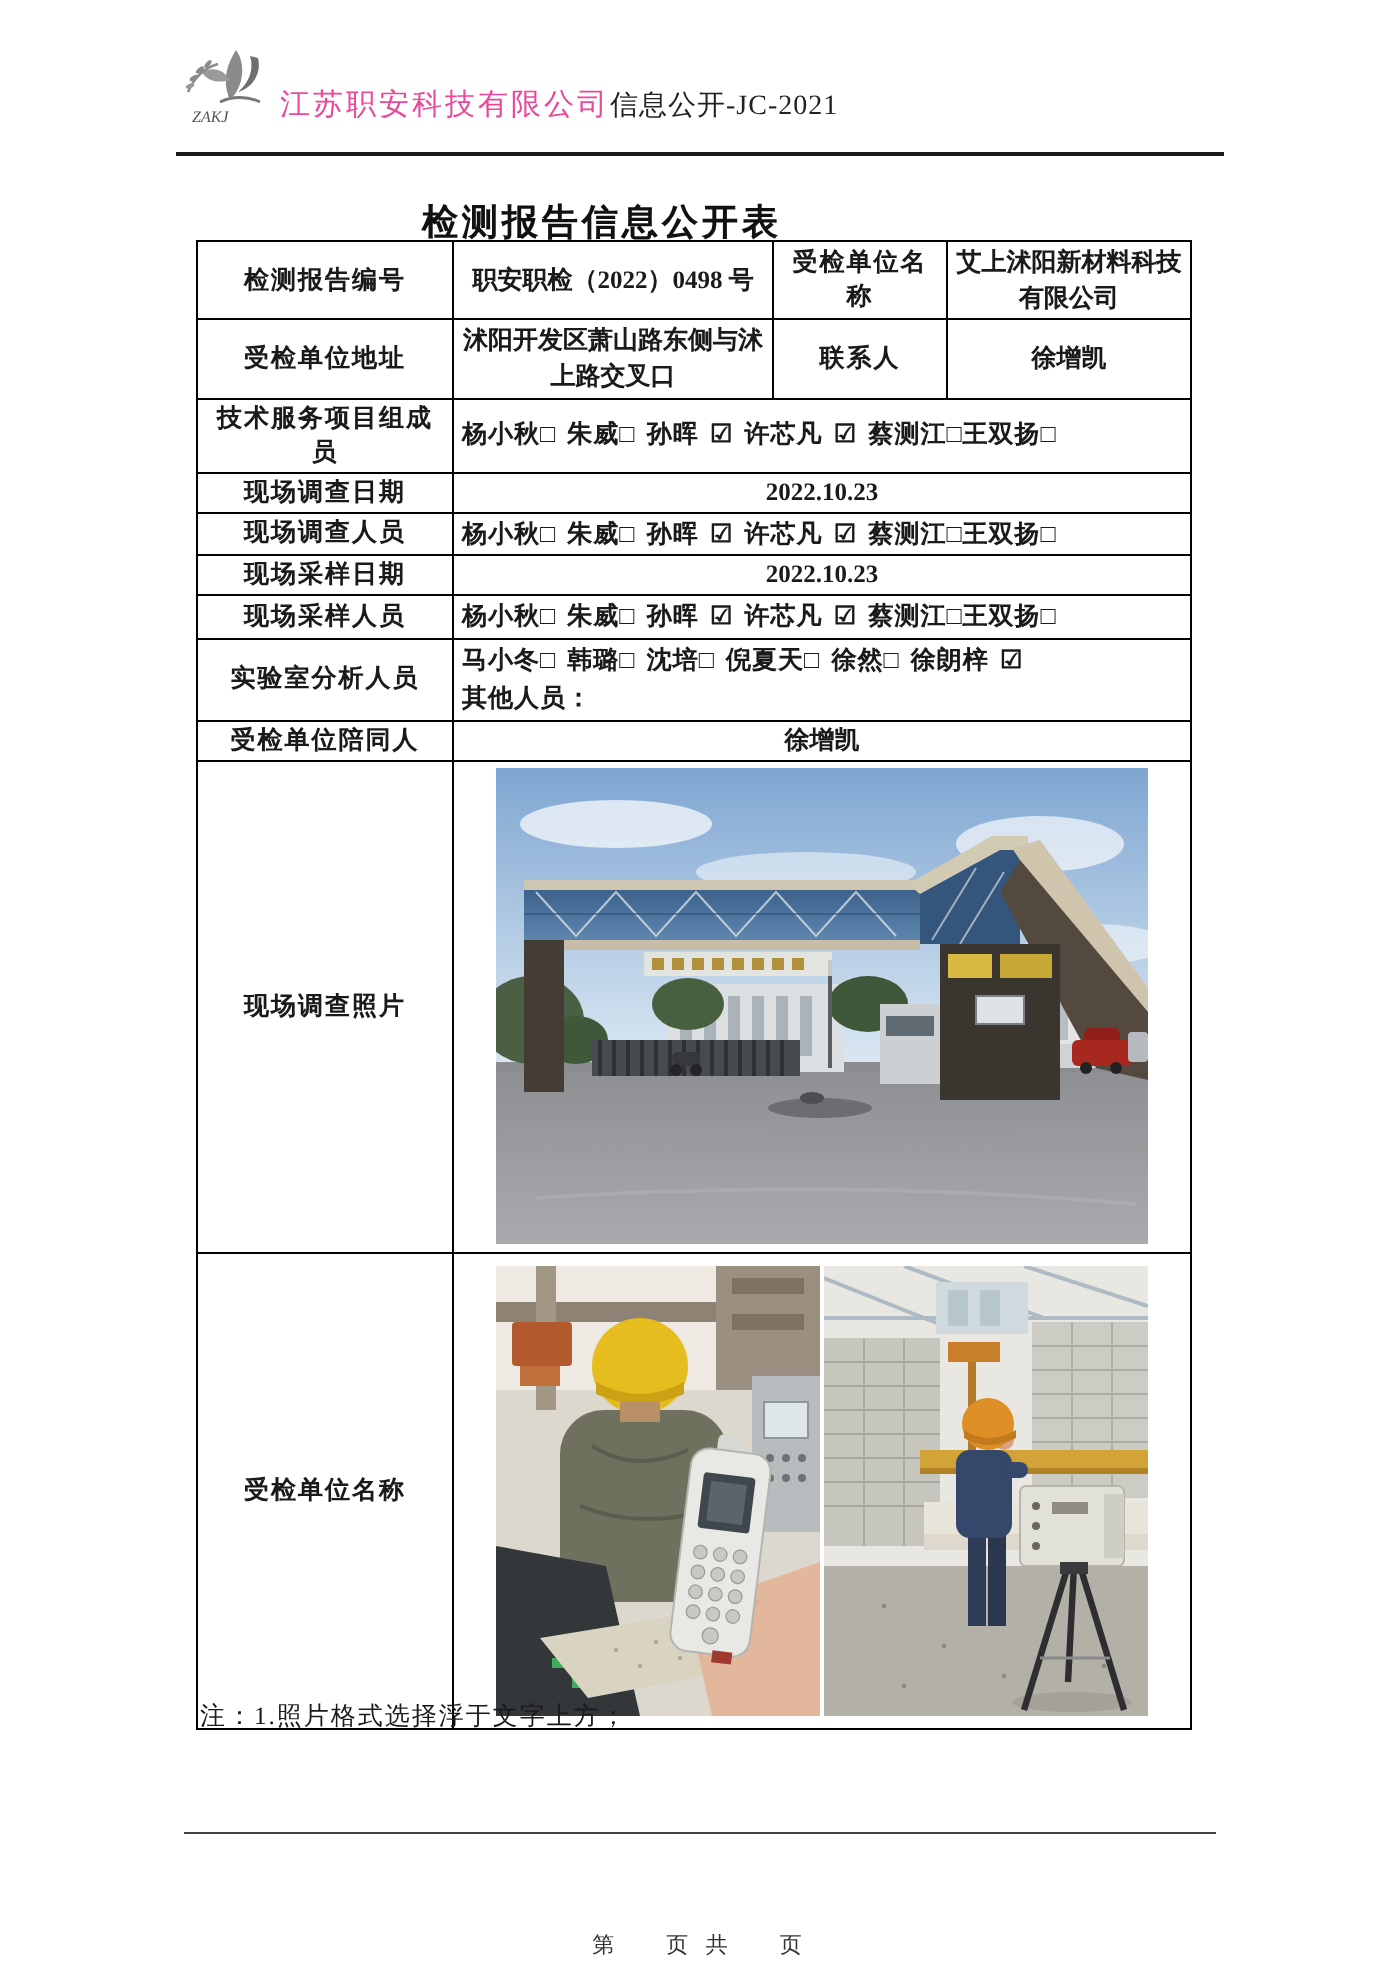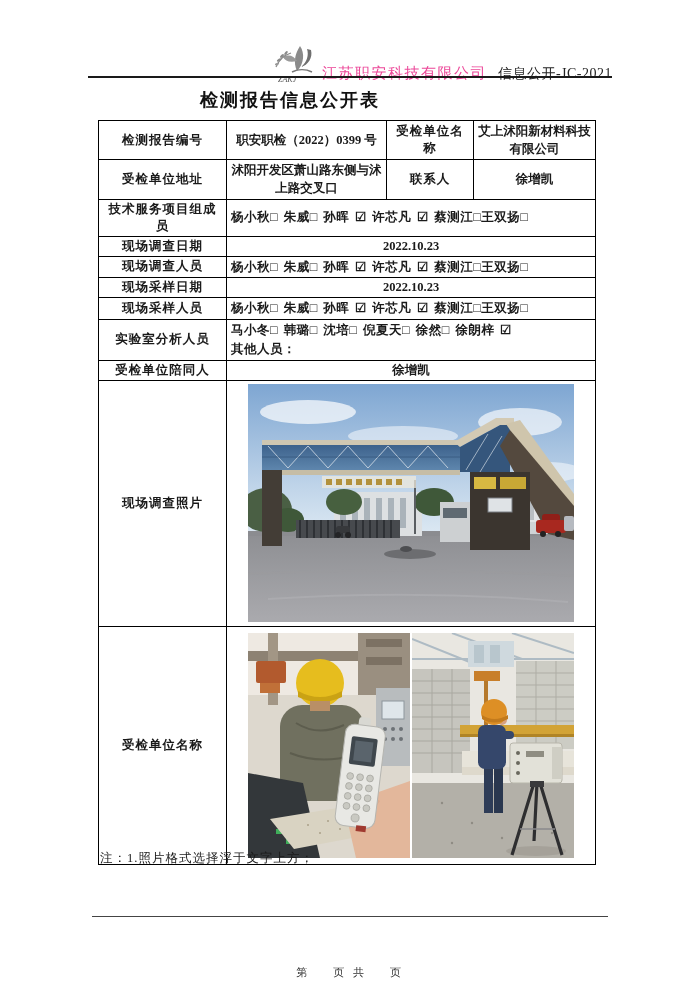--- a/index.html
+++ b/index.html
@@ -1,28 +1,28 @@
 <!DOCTYPE html>
 <html><head>
 <meta charset="utf-8">
 <style>
   html,body{margin:0;padding:0;background:#ffffff;}
   .page{
     position:relative;width:700px;height:989px;background:#fff;overflow:hidden;
     font-family:"Liberation Serif","DejaVu Serif",serif;color:#1a1a1a;
   }
   
-  .hdr{position:absolute;left:88px;top:39px;width:524px;height:46px;
-       display:flex;align-items:flex-end;justify-content:flex-end;gap:11px;}
+  .hdr{position:absolute;left:88px;top:18px;width:524px;height:46px;
+       display:flex;align-items:flex-end;justify-content:flex-start;}
   .hdr-left{display:flex;align-items:flex-end;gap:4px;}
   .company{font-size:15px;letter-spacing:1.5px;padding-bottom:2px;color:#ec4899;}
   .doc-code{font-size:14px;letter-spacing:.5px;padding-bottom:2px;color:#222;}
   .hdr-rule{position:absolute;left:88px;top:76px;width:524px;height:2px;background:#1a1a1a;}
   
-  .title{position:absolute;left:0;top:88px;width:580px;margin:0;text-align:center;
+  .title{position:absolute;left:0;top:88px;width:580px;margin:11px;text-align:center;
          font-size:18px;font-weight:bold;letter-spacing:2px;color:#111;}
   
   table.form{position:absolute;left:98px;top:120px;width:497px;border-collapse:collapse;
              table-layout:fixed;font-size:12.5px;color:#1a1a1a;font-weight:bold;}
   table.form td{border:1px solid #000;padding:1px 4px;vertical-align:middle;overflow:hidden;}
   table.form{border:1.5px solid #000;}
   td.lbl{text-align:center;letter-spacing:1px;}
   td.ctr{text-align:center;}
   td.val{text-align:center;line-height:1.45;}
   td.chk{text-align:left;padding-left:8px;letter-spacing:.5px;word-spacing:2px;line-height:1.5;}
@@ -69,21 +69,21 @@
     <colgroup>
         <col style="width:128px">
         <col style="width:160px">
         <col style="width:87px">
         <col style="width:122px">
       </colgroup>
 
     <tbody>
         <tr class="h38">
       <td class="lbl">检测报告编号</td>
-      <td class="val">职安职检（2022）0399 号</td>
+      <td class="val">职安职检（2022）0498 号</td>
       <td class="lbl">受检单位名称</td>
       <td class="val">艾上沭阳新材料科技有限公司</td>
     </tr>
 
     <tr class="h38">
       <td class="lbl">受检单位地址</td>
       <td class="val">沭阳开发区萧山路东侧与沭上路交叉口</td>
       <td class="lbl">联系人</td>
       <td class="val">徐增凯</td>
     </tr>

